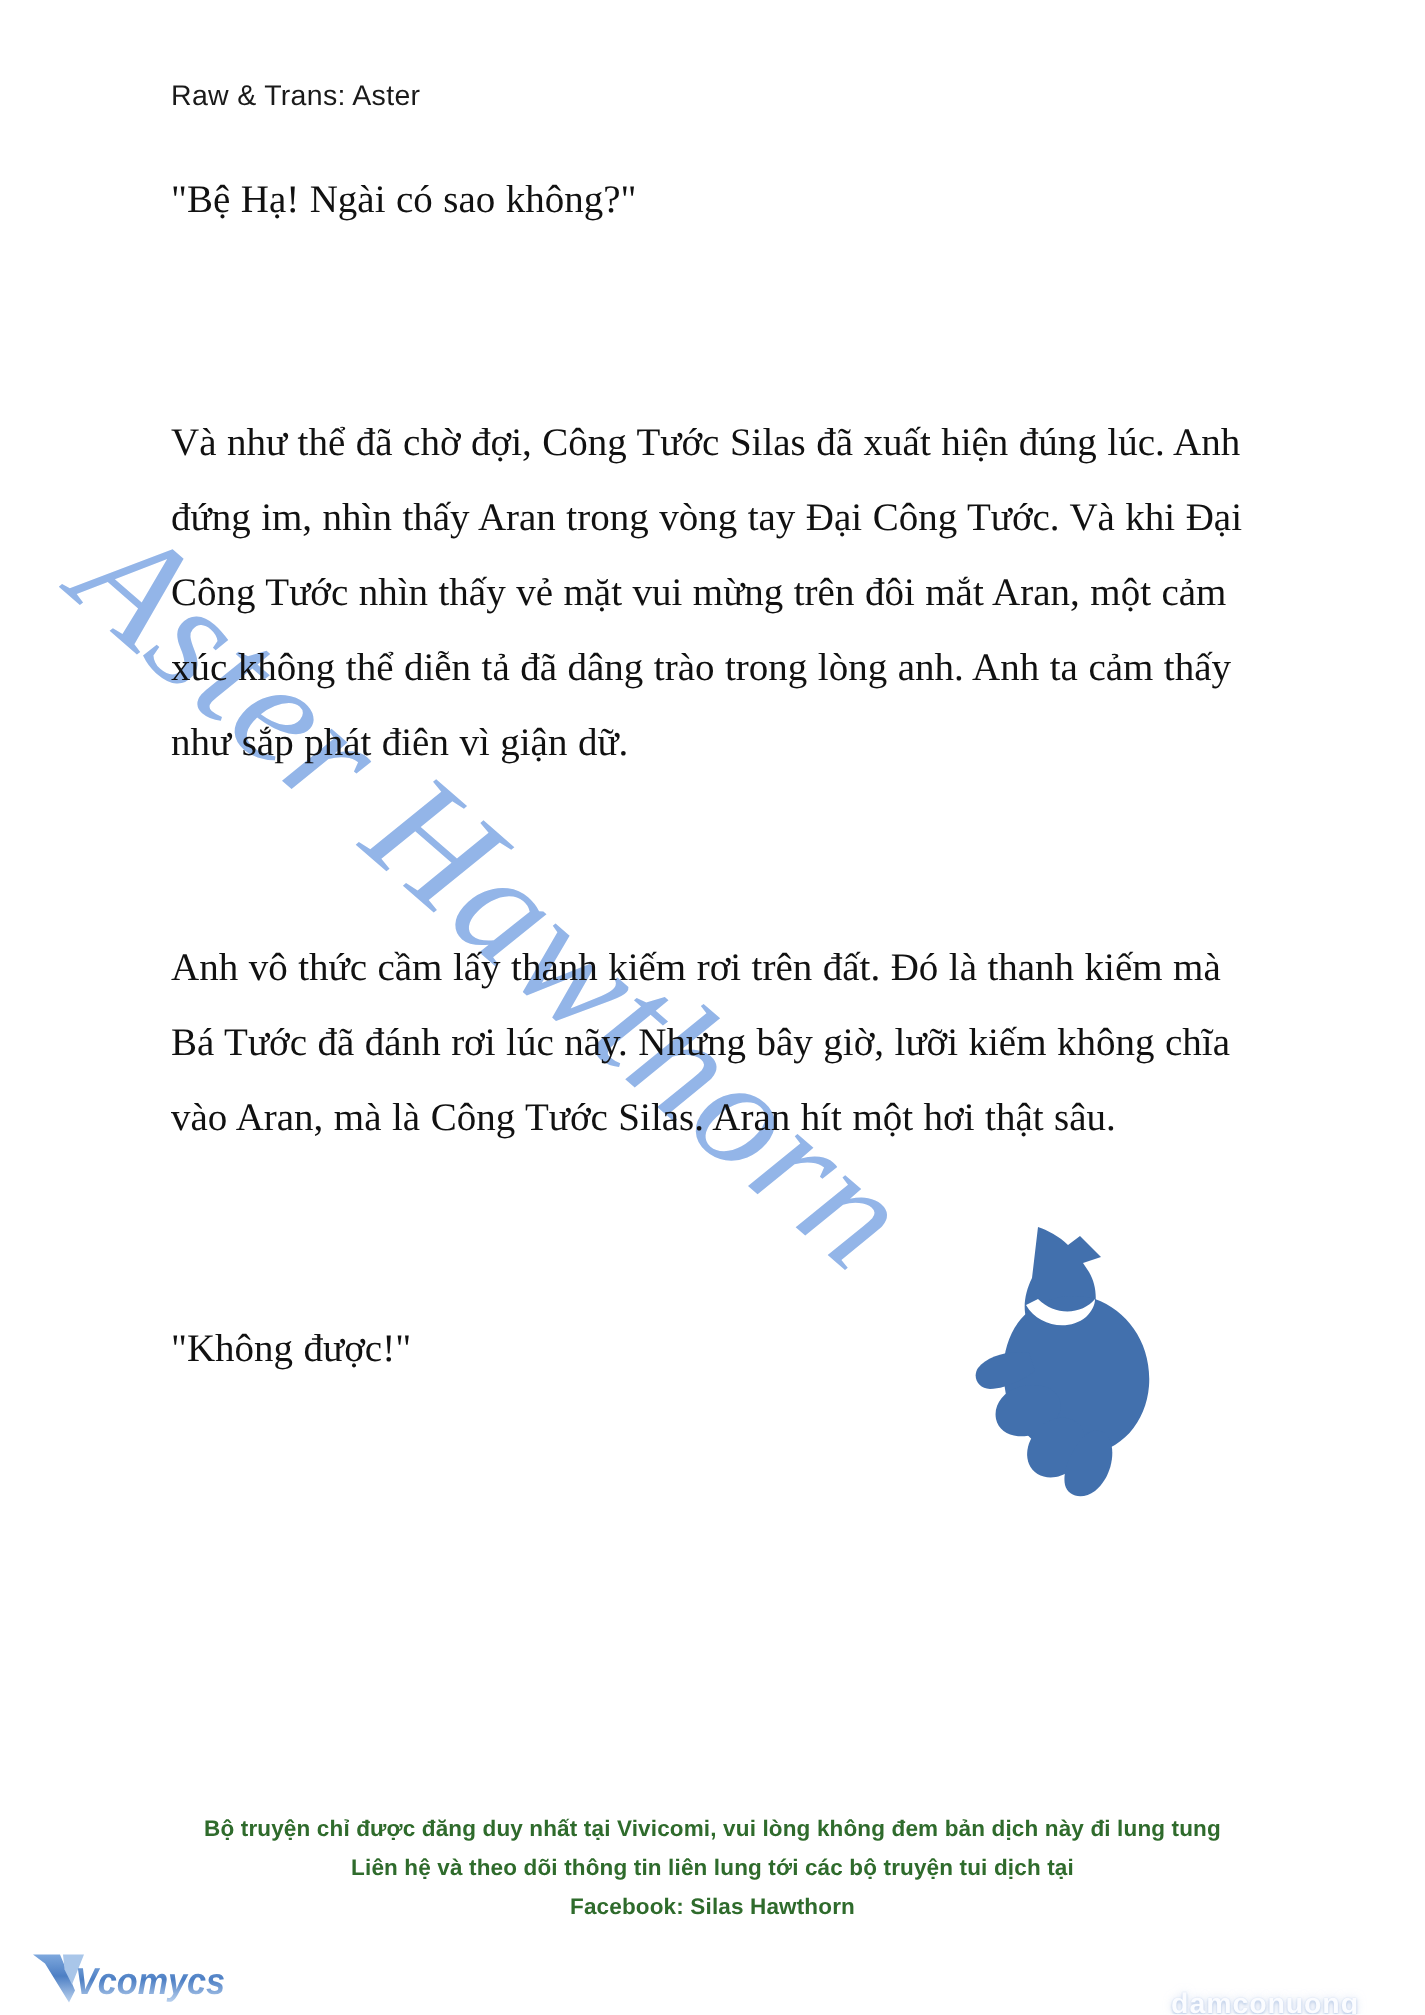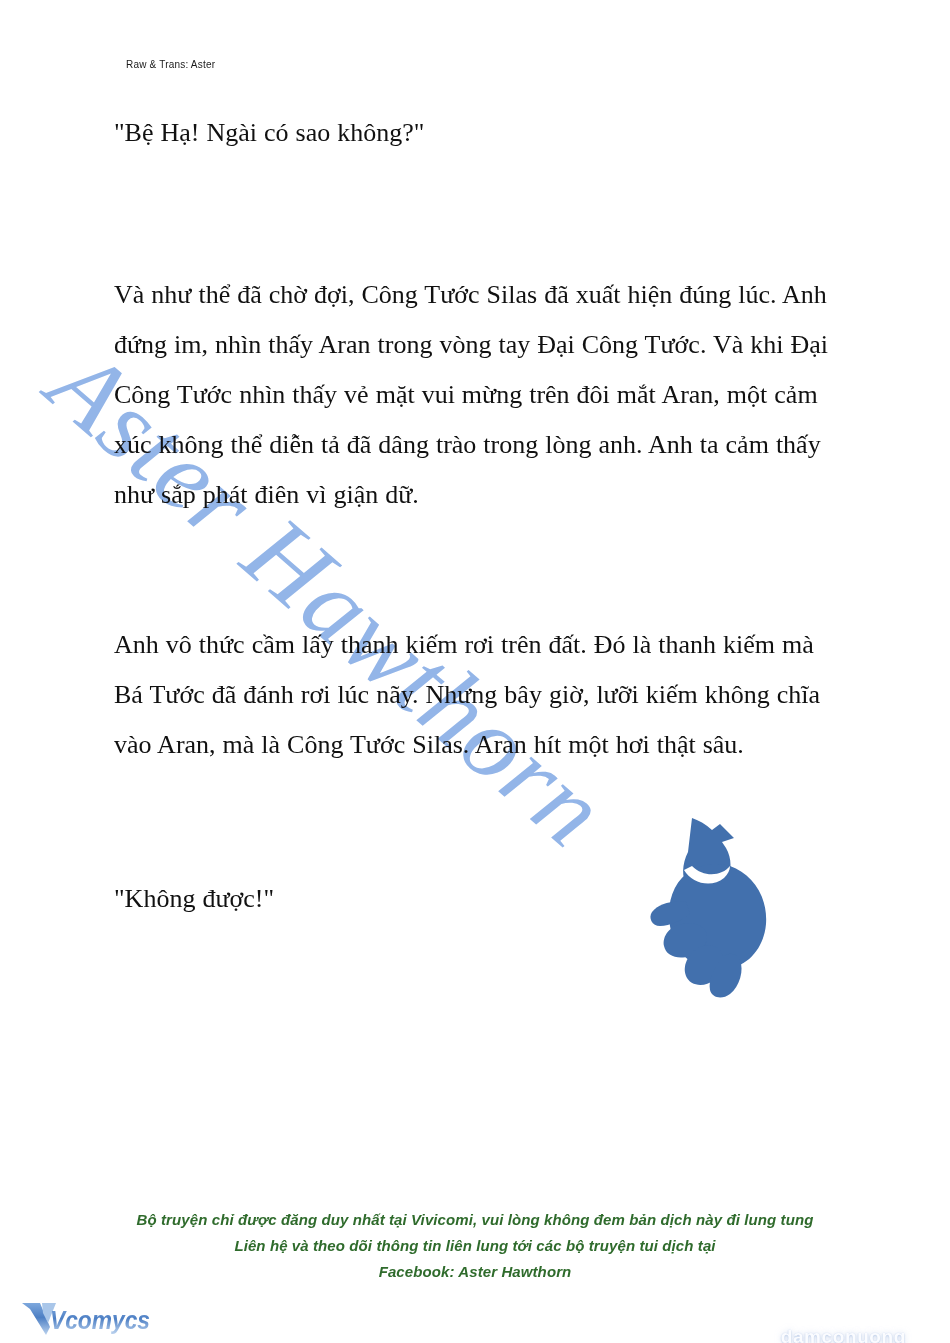--- a/index.html
+++ b/index.html
@@ -15,24 +15,24 @@
     position: relative;
     width: 950px;
     height: 1343px;
     background: #ffffff;
     overflow: hidden;
   }
 
   
   .page-header {
     position: absolute;
-    left: 126px;
+    left: 114px;
     top: 55px;
     font-family: "Liberation Sans", "DejaVu Sans", sans-serif;
-    font-size: 10px;
+    font-size: 19px;
     line-height: 20px;
     color: #1a1a1a;
     letter-spacing: 0.2px;
     white-space: nowrap;
   }
 
   
   .content {
     position: absolute;
     left: 114px;
@@ -93,21 +93,20 @@
     position: absolute;
     left: 0;
     right: 0;
     top: 1207px;
     text-align: center;
     z-index: 5;
   }
   .footer-note div {
     font-family: "Liberation Sans", "DejaVu Sans", sans-serif;
     font-weight: bold;
-    font-style: italic;
     font-size: 15px;
     line-height: 26px;
     color: #2f6b2c;
     letter-spacing: 0.1px;
   }
 
   
   .bottom-bar {
     position: absolute;
     left: 0;
@@ -190,21 +189,21 @@
       </g>
 
       <path d="M36 62 C44 76 64 80 76 70 C80 66 82 62 82 58
                C74 68 56 70 44 58 Z" fill="#ffffff"></path>
     </svg>
   </div>
 
   <div class="footer-note">
     <div>Bộ truyện chỉ được đăng duy nhất tại Vivicomi, vui lòng không đem bản dịch này đi lung tung</div>
     <div>Liên hệ và theo dõi thông tin liên lung tới các bộ truyện tui dịch tại</div>
-    <div>Facebook: Aster Hawthorn</div>
+    <div>Facebook: Silas Hawthorn</div>
   </div>
 
   <div class="bottom-bar">
 
     <div class="brand-logo">
       <svg viewBox="0 0 148 44" xmlns="http://www.w3.org/2000/svg">
         <defs>
           <linearGradient id="lg" x1="0" y1="0" x2="0" y2="1">
             <stop offset="0%" stop-color="#7ea8dd"></stop>
             <stop offset="45%" stop-color="#4d7fc4"></stop>

